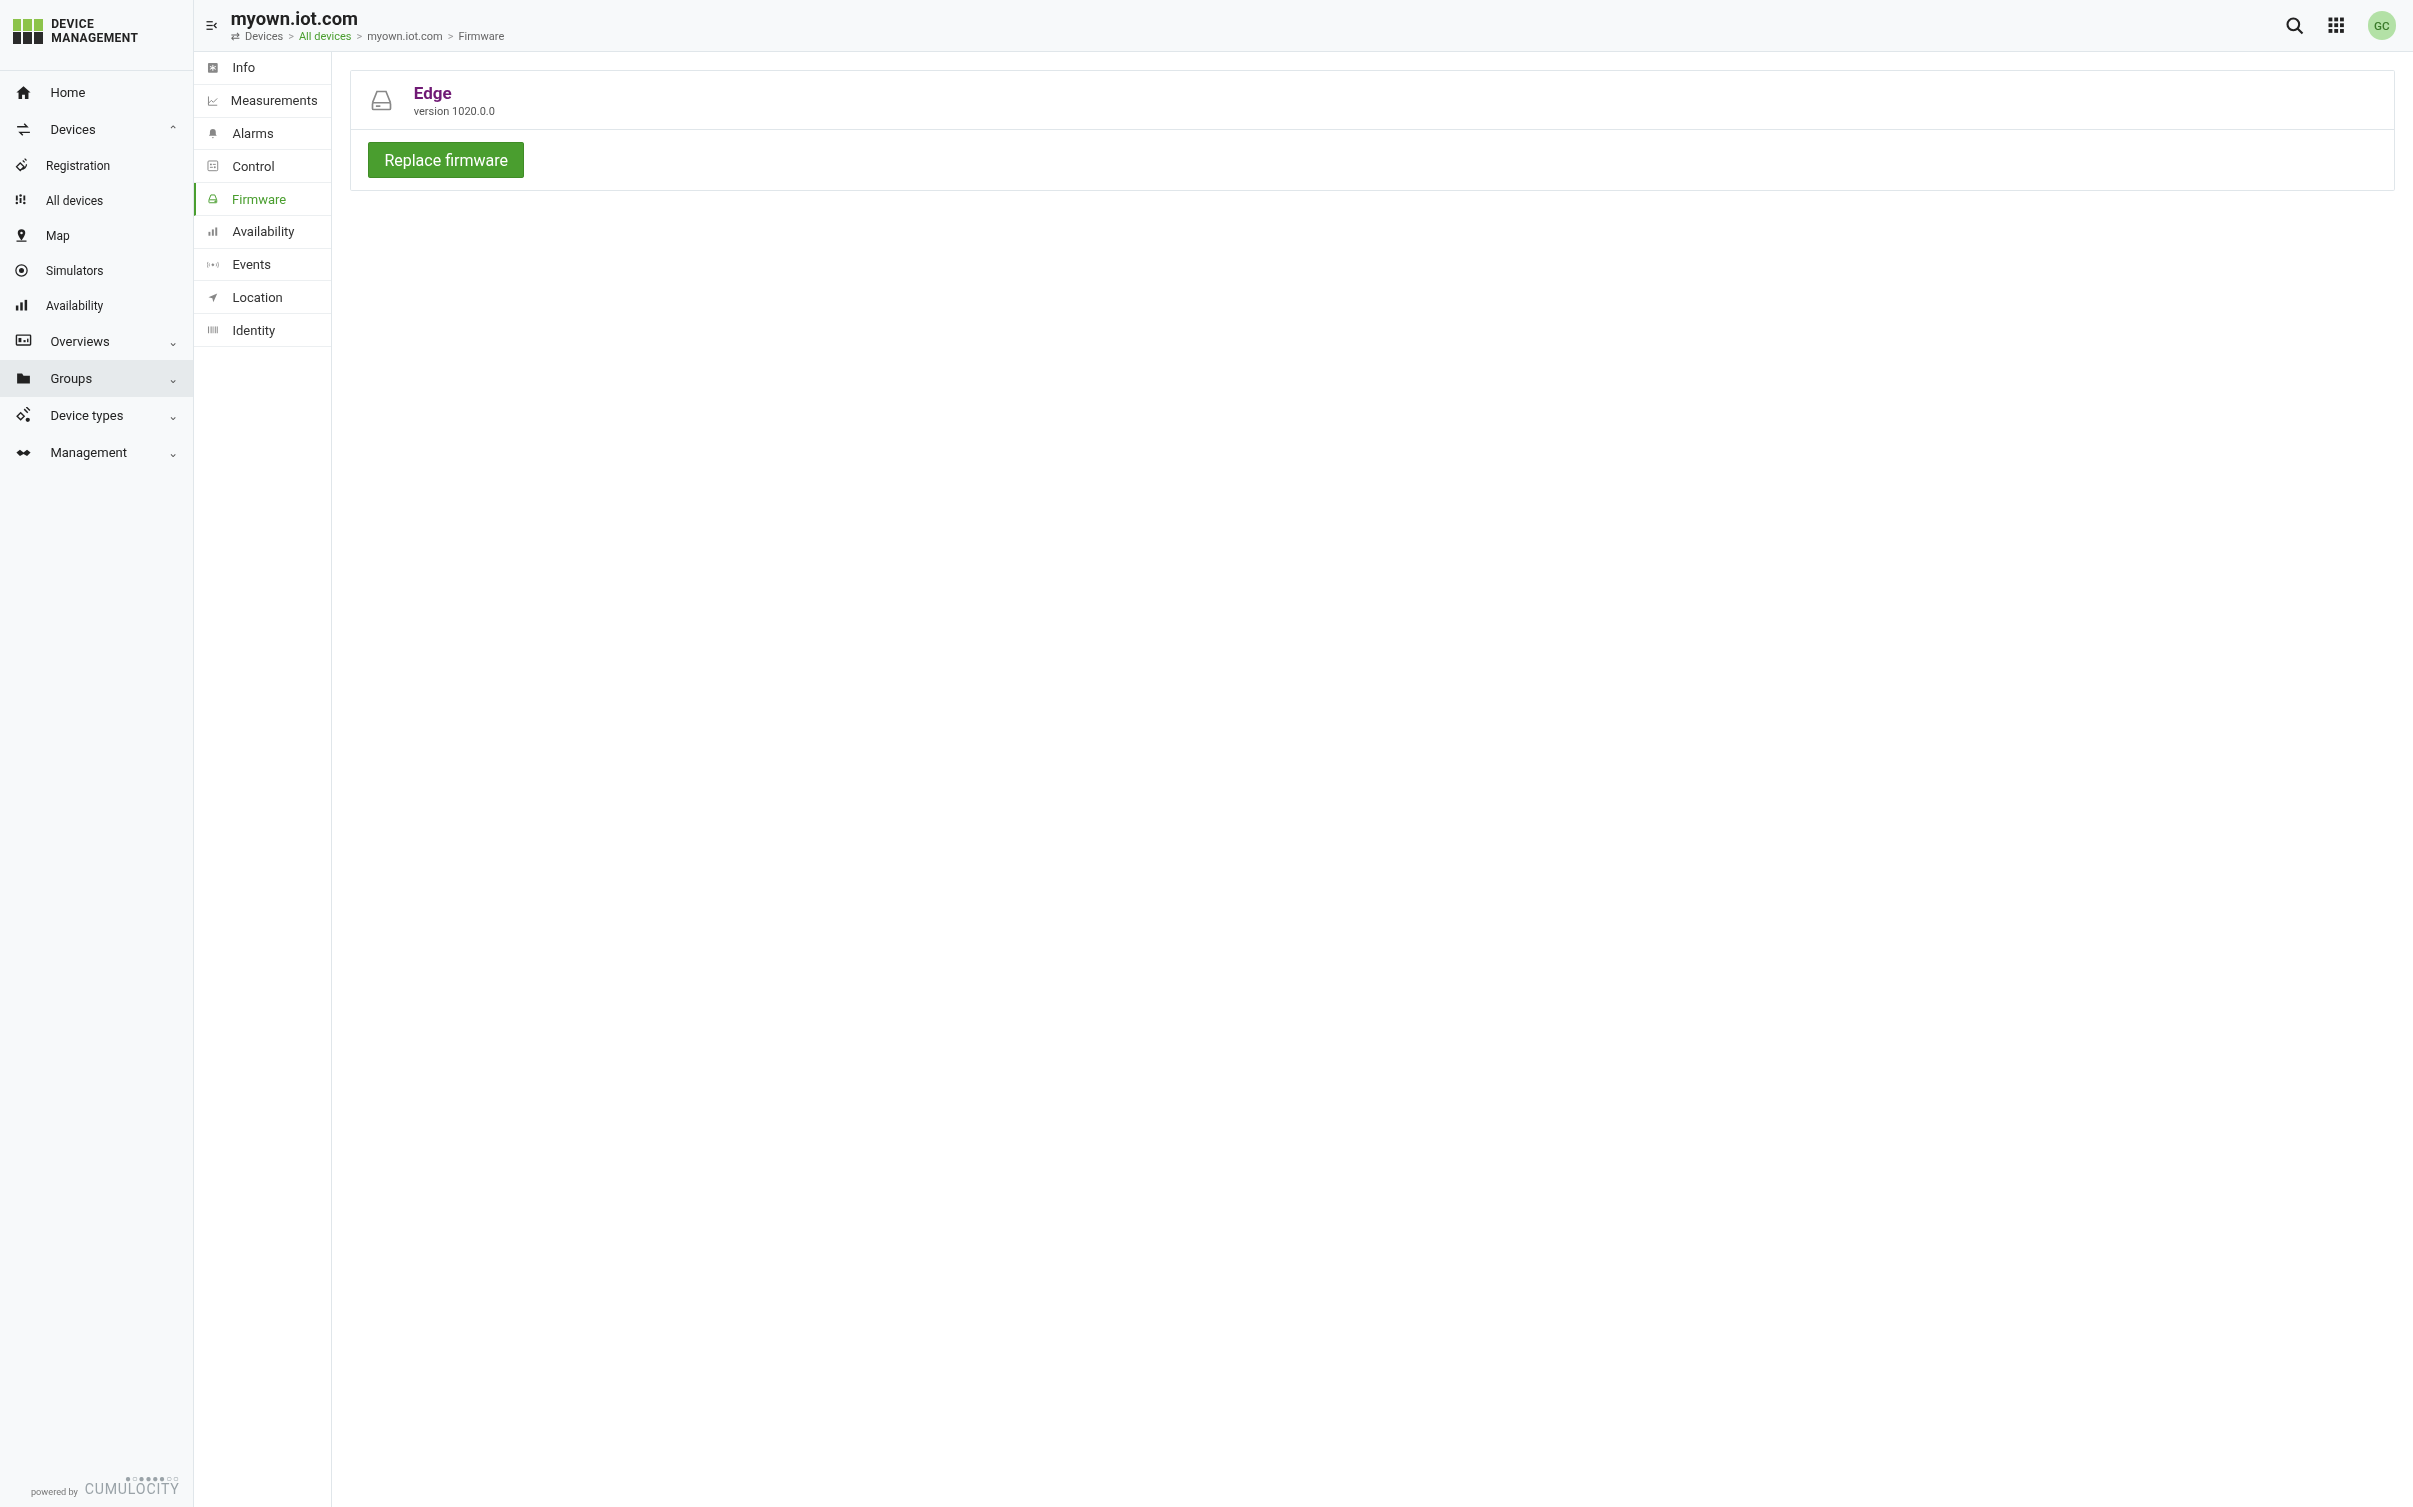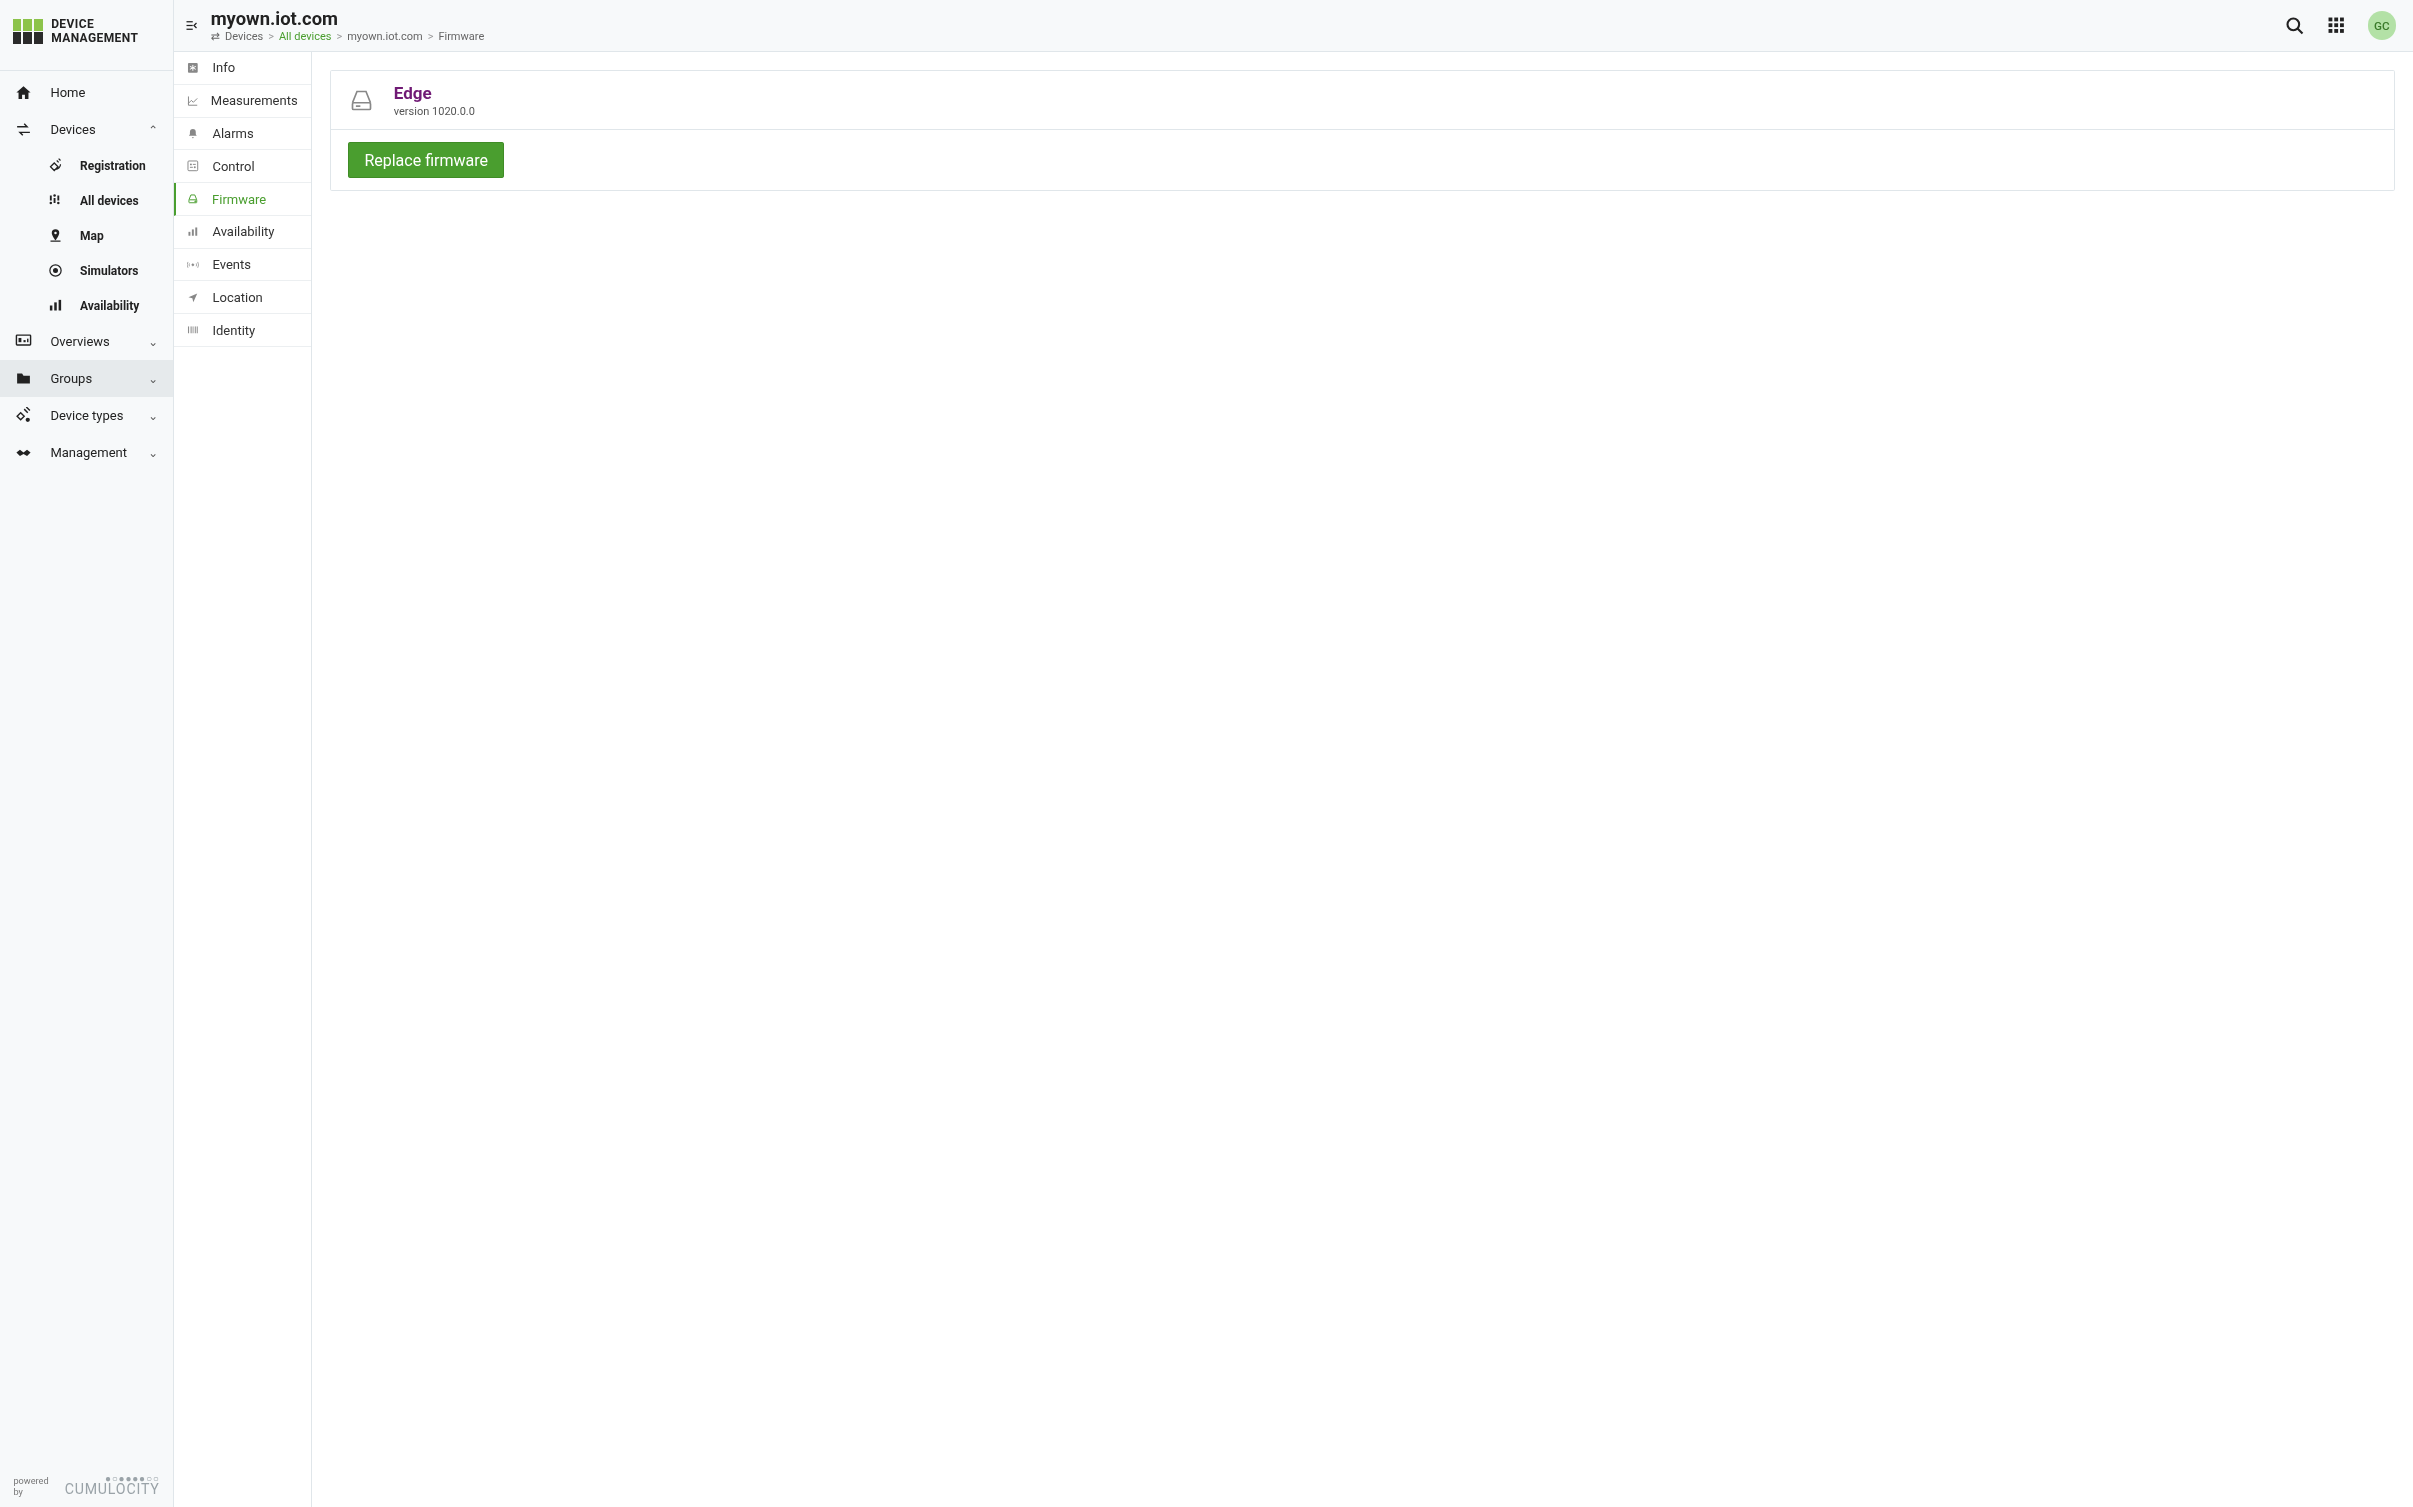--- a/index.html
+++ b/index.html
@@ -1,30 +1,30 @@
 <!DOCTYPE html>
 <html style="font-size:13.4px"><head>
 <meta charset="utf-8">
 <style>
 * { box-sizing: border-box; margin: 0; padding: 0; font-family: -apple-system, BlinkMacSystemFont, "Segoe UI", Roboto, sans-serif; }
 body { background: #f7f9fa; color: #333; height: 100vh; overflow: hidden; }
 .app { display: flex; height: 100vh; }
 
 
-.sidebar-primary { width: 174px; background: #f7f9fa; border-right: 0.8px solid #e0e6ea; display: flex; flex-direction: column; }
+.sidebar-primary { width: 194px; background: #f7f9fa; border-right: 0.8px solid #e0e6ea; display: flex; flex-direction: column; }
 .logo-block { padding: 18.4px 12.6px 25px 12.6px; display: flex; align-items: center; gap: 8.4px; border-bottom: 0.8px solid #e0e6ea; }
 .logo-mark { display: flex; flex-direction: column; gap: 1.7px; }
 .logo-row { display: flex; gap: 2.5px; }
 .logo-sq { width: 8.4px; height: 11.7px; }
 .logo-sq.green { background: #8cc34a; }
 .logo-sq.dark { background: #2b2b2b; }
 .logo-text { font-weight: 700; font-size: 12px; line-height: 1.1; letter-spacing: 0.4px; color: #222; }
 .nav-list { flex: 1; overflow-y: auto; padding-top: 3.4px; }
 .nav-item { display: flex; align-items: center; gap: 17px; padding: 10px 15px; font-size: 12.6px; color: #222; cursor: pointer; position: relative; }
-.nav-item.sub { padding-left: 48px; gap: 17px; font-size: 12px; font-weight: bold; }
+.nav-item.sub { padding-left: 14px; gap: 17px; font-size: 12px; }
 .nav-item.sub .nav-icon { width: 15px; font-size: 13.4px;}
 .nav-item.grouphead { font-size: 13px; }
 .nav-item.hover-active { background: #e6eaec; }
 .nav-icon { width: 18.4px; text-align: center; font-size: 15px; color: #333; }
 .nav-label { flex: 1; }
 .nav-caret { font-size: 11.7px; color: #555; }
 .footer-brand { padding: 10px 13.4px; display: flex; justify-content: flex-end; align-items: flex-end; gap: 6.7px; color: #777; }
 .footer-brand .pb { font-size: 9.2px; }
 .footer-brand .cumu { font-size: 14.2px; font-weight: 400; letter-spacing: 0.8px; color: #9aa3a8; }
 .footer-dots { font-size: 10px; letter-spacing: 0.8px; color: #9aa3a8; text-align: right; margin-bottom: -3.4px;}

